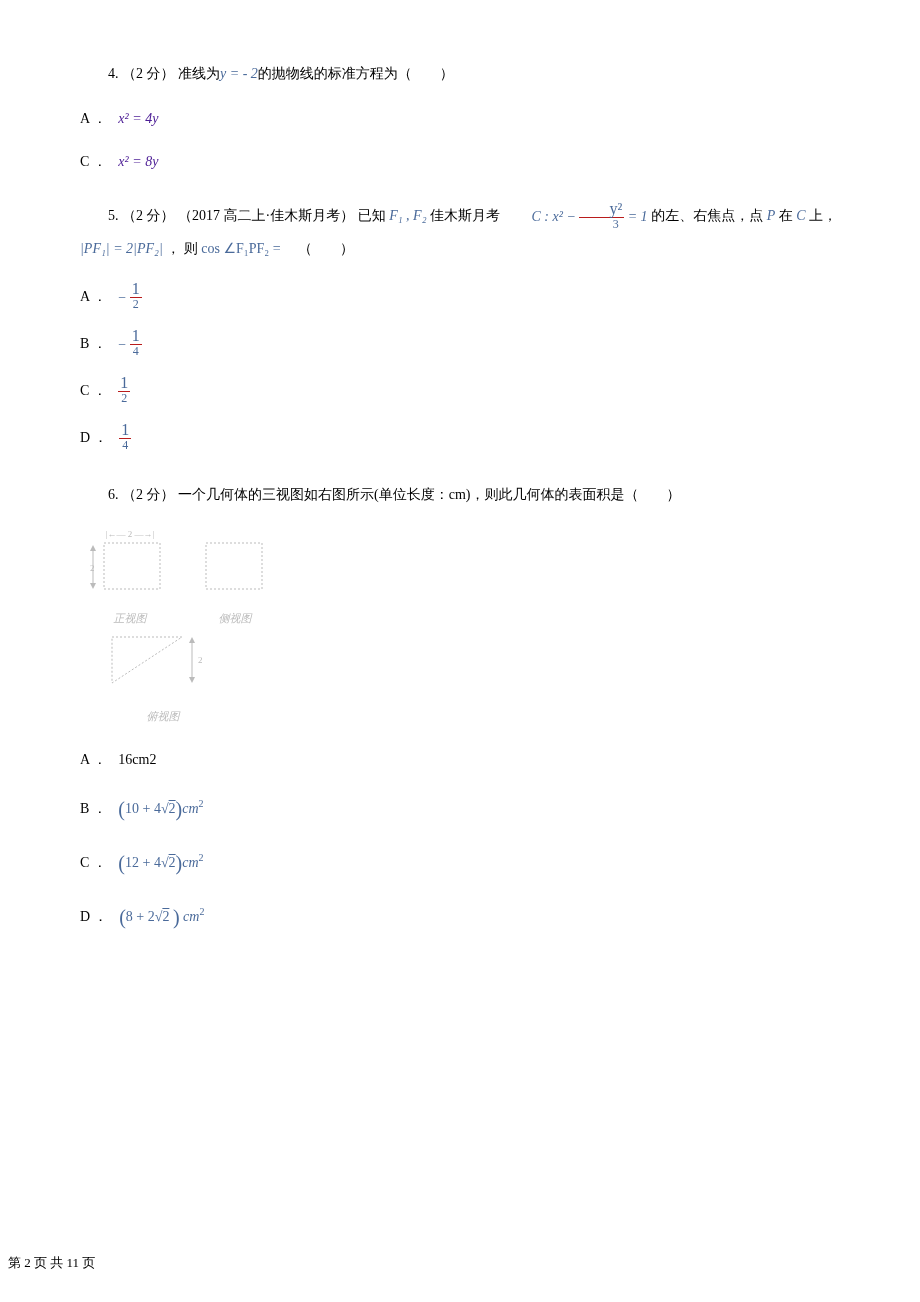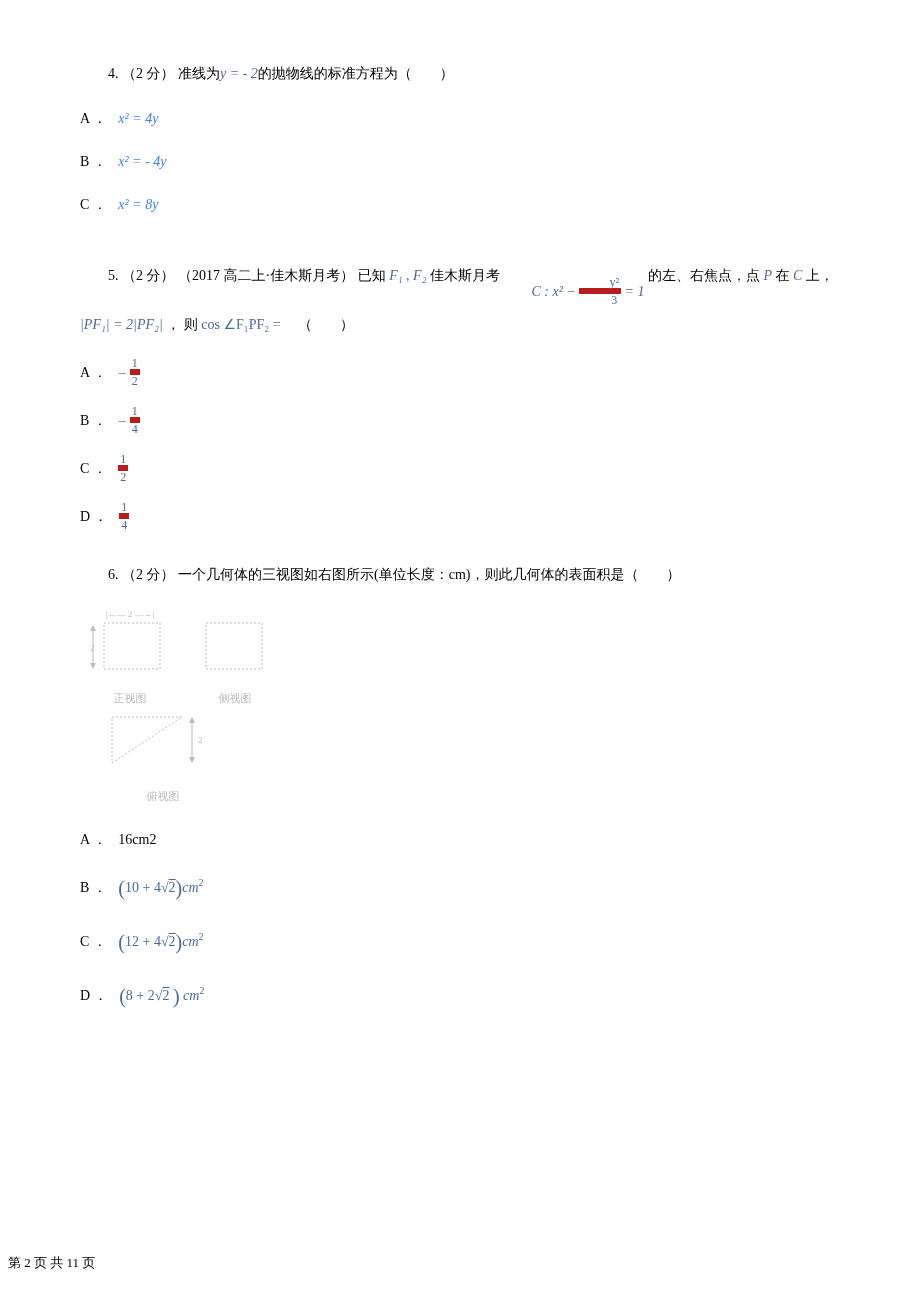--- a/index.html
+++ b/index.html
@@ -20,59 +20,58 @@
     .q-text { text-indent: 2em; }
     .option {
       margin-top: 18px;
       margin-bottom: 18px;
       line-height: 1.8;
     }
     .option-label { margin-right: 8px; }
     .math-formula {
       font-family: "Times New Roman", serif;
       font-style: italic;
-      color: #3b82f6;
+      color: #4c1d95;
       white-space: nowrap;
       text-align: center;
     }
     .math-inline {
       font-family: "Times New Roman", serif;
       font-style: italic;
       color: #4a6a9a;
-      margin-top: 32px;
     }
     .frac {
       display: inline-block;
       vertical-align: middle;
       text-align: center;
       line-height: 1;
       font-family: "Times New Roman", serif;
       color: #4a6a9a;
       font-style: normal;
       position: relative;
       top: -2px;
     }
     .frac .num {
       display: block;
-      border-bottom: 6px solid #b91c1c;
+      border-bottom: 1px solid #b91c1c;
       padding: 0 2px;
-      font-size: 12px;
+      font-size: 16px;
     }
     .frac .den {
       display: block;
       padding: 0 2px;
       font-size: 12px;
     }
     .neg { color: #4a6a9a; font-family: "Times New Roman", serif; vertical-align: middle;}
     .diagram-box {
       margin: 20px 0 20px 10px;
     }
     .diagram-row { display: flex; gap: 30px; margin-bottom: 4px; align-items: flex-end;}
     .view-wrap { text-align: center; }
-    .view-label { font-size: 11px; color: #bbb; margin-top: 2px; }
+    .view-label { font-size: 11px; color: #bbb; margin-top: 2px; font-style: italic; }
     .sqrt-expr {
       font-family: "Times New Roman", serif;
       color: #4a6a9a;
       white-space: nowrap;
       text-align: center;
     }
     .paren-big {
       font-size: 20px;
       vertical-align: -3px;
     }
@@ -93,24 +92,20 @@
 
 <div class="question">
   <div class="q-text">
     <span>4.</span>
     <span>（2 分）</span>
     <span> 准线为</span><span class="math-inline">y = - 2</span><span>的抛物线的标准方程为（　　）</span>
   </div>
   <div class="option">
     <span class="option-label">A ．</span>
     <span class="math-formula">x² = 4y</span>
-  </div>
-  <div class="option">
-    <span class="option-label">B ．</span>
-    <span class="math-formula">x² = - 4y</span>
   </div>
   <div class="option">
     <span class="option-label">C ．</span>
     <span class="math-formula">x² = 8y</span>
   </div>
 </div>
 
 <div class="question">
   <div class="q-text" style="text-indent:2em;">
     <span>5.</span>

